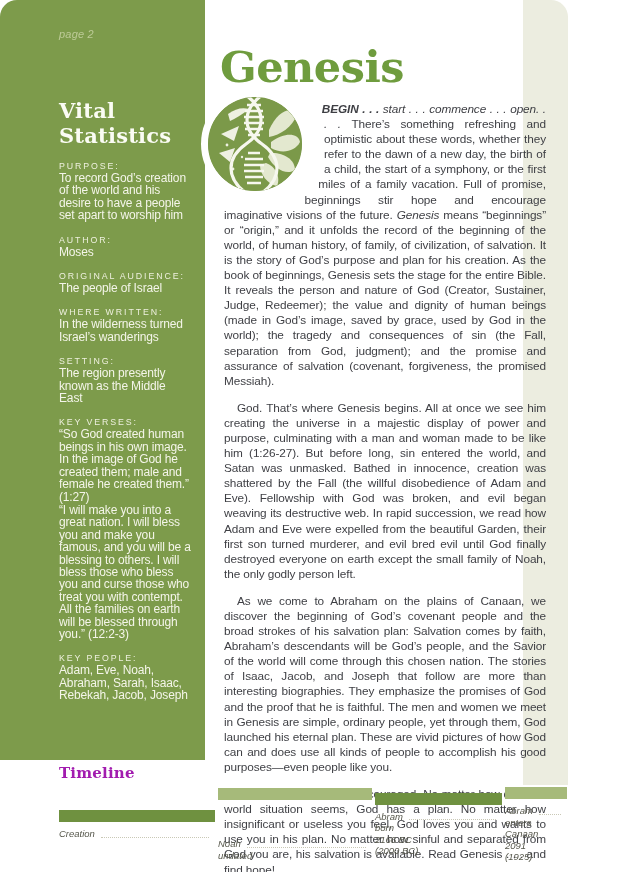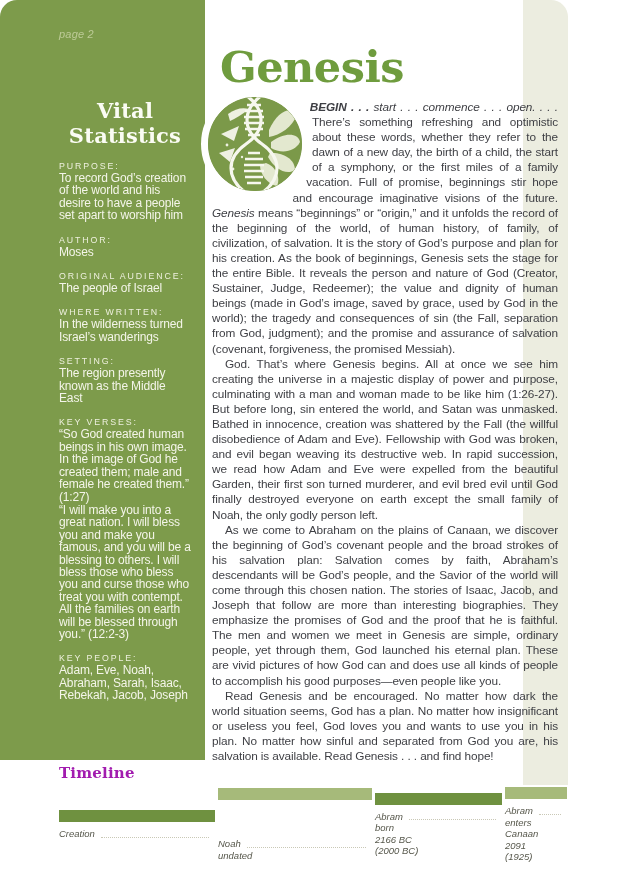--- a/index.html
+++ b/index.html
@@ -12,21 +12,21 @@
   .sidebar {
     position:absolute; left:0; top:0; width:205px; height:760px;
     background:#7d9b4b; box-sizing:border-box;
     padding:28px 14px 0 59px; color:#f4f5e9;
   }
   .page-label {
     font-style:italic; font-size:11px; color:#bdcb97; letter-spacing:.2px;
   }
   .vs-title {
     margin-top:58px; font-family:"DejaVu Serif", serif; font-weight:bold;
-    font-size:21px; color:#fbfcf4; letter-spacing:.2px;text-align:center;
+    font-size:21px; color:#fbfcf4; letter-spacing:.2px;
   }
   .sec { margin-top:13px; }
   .sec-label {
     font-size:8.8px; font-weight:normal; letter-spacing:1.9px; color:#eef0de;
   }
   .sec-line {
     font-size:12px; line-height:12.4px; letter-spacing:-.15px; color:#f4f5e9;
     margin-top:1px;
   }
 
@@ -41,21 +41,21 @@
     position:absolute; left:212px; top:0; width:346px;
   }
   .book-title {
     margin:44px 0 10px 8px; font-family:"DejaVu Serif", serif; font-weight:bold;
     font-size:43px; line-height:46px; color:#6f9c3e; letter-spacing:-.5px;
   }
   .article {
     font-size:11.8px; line-height:15.1px; letter-spacing:-.1px;
     color:#3e3f44; text-align:justify;
   }
-  .article p { margin:0; }
+  .article p { margin:12px; }
   .article p.indent { text-indent:13px; }
   .lead-bold { font-weight:bold; font-style:italic; }
   .lead-italic { font-style:italic; }
   .ital { font-style:italic; }
 
   
   .icon-float {
     float:left; width:100px; height:110px;
     shape-outside:circle(57px at 42px 42px); shape-margin:5px;
   }

